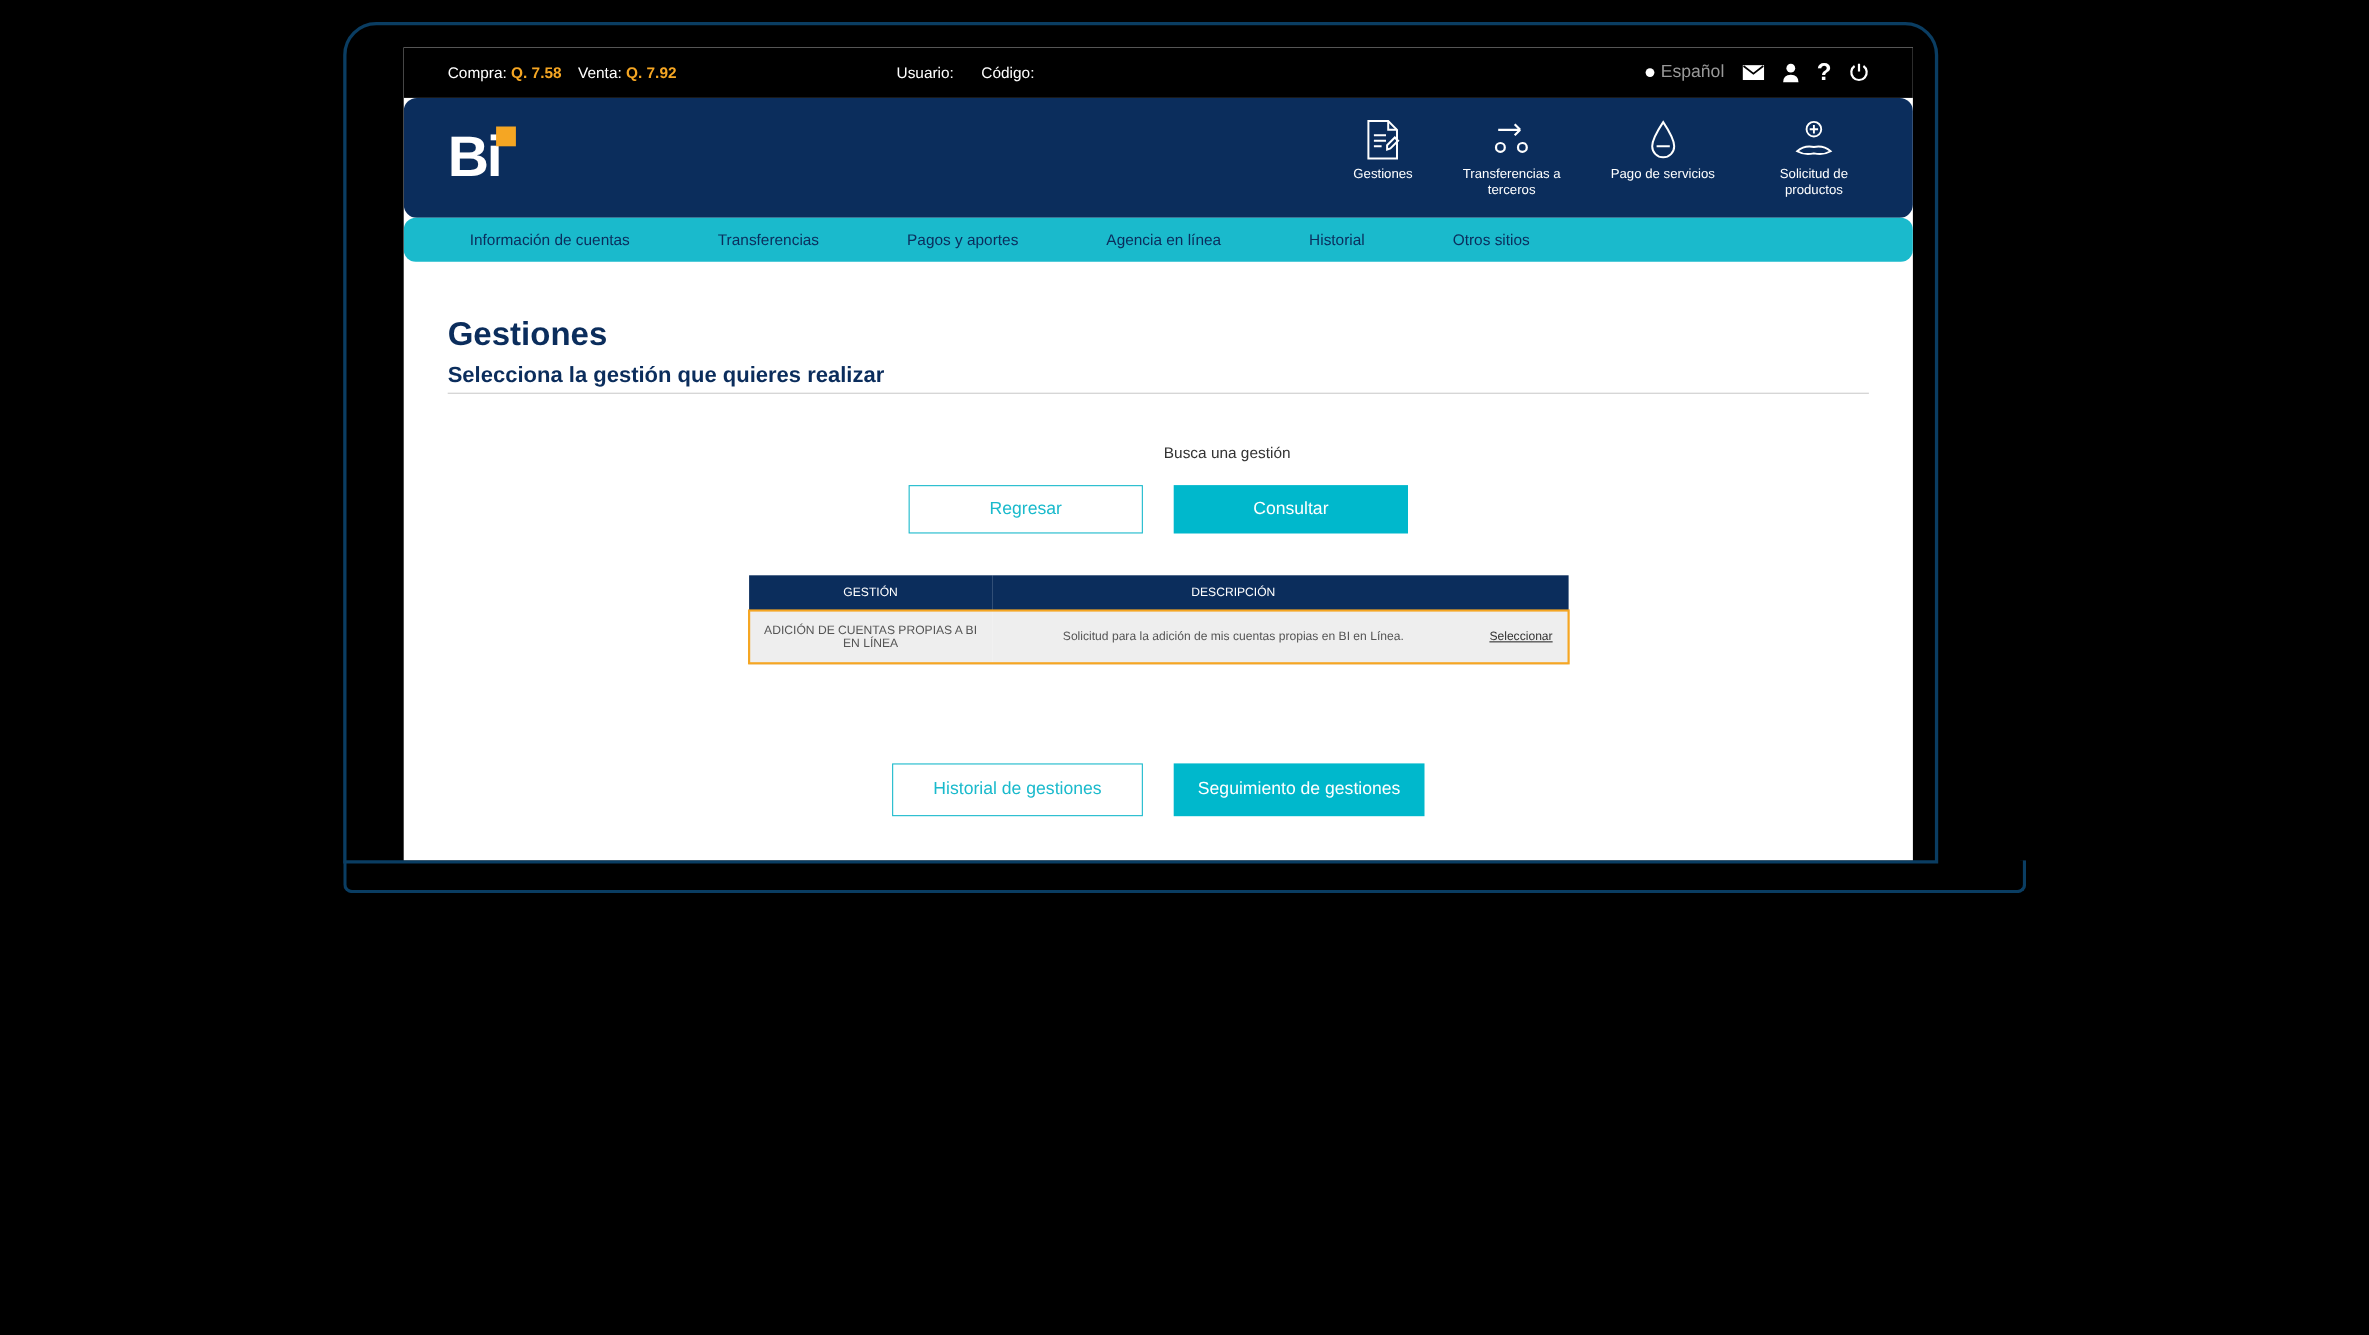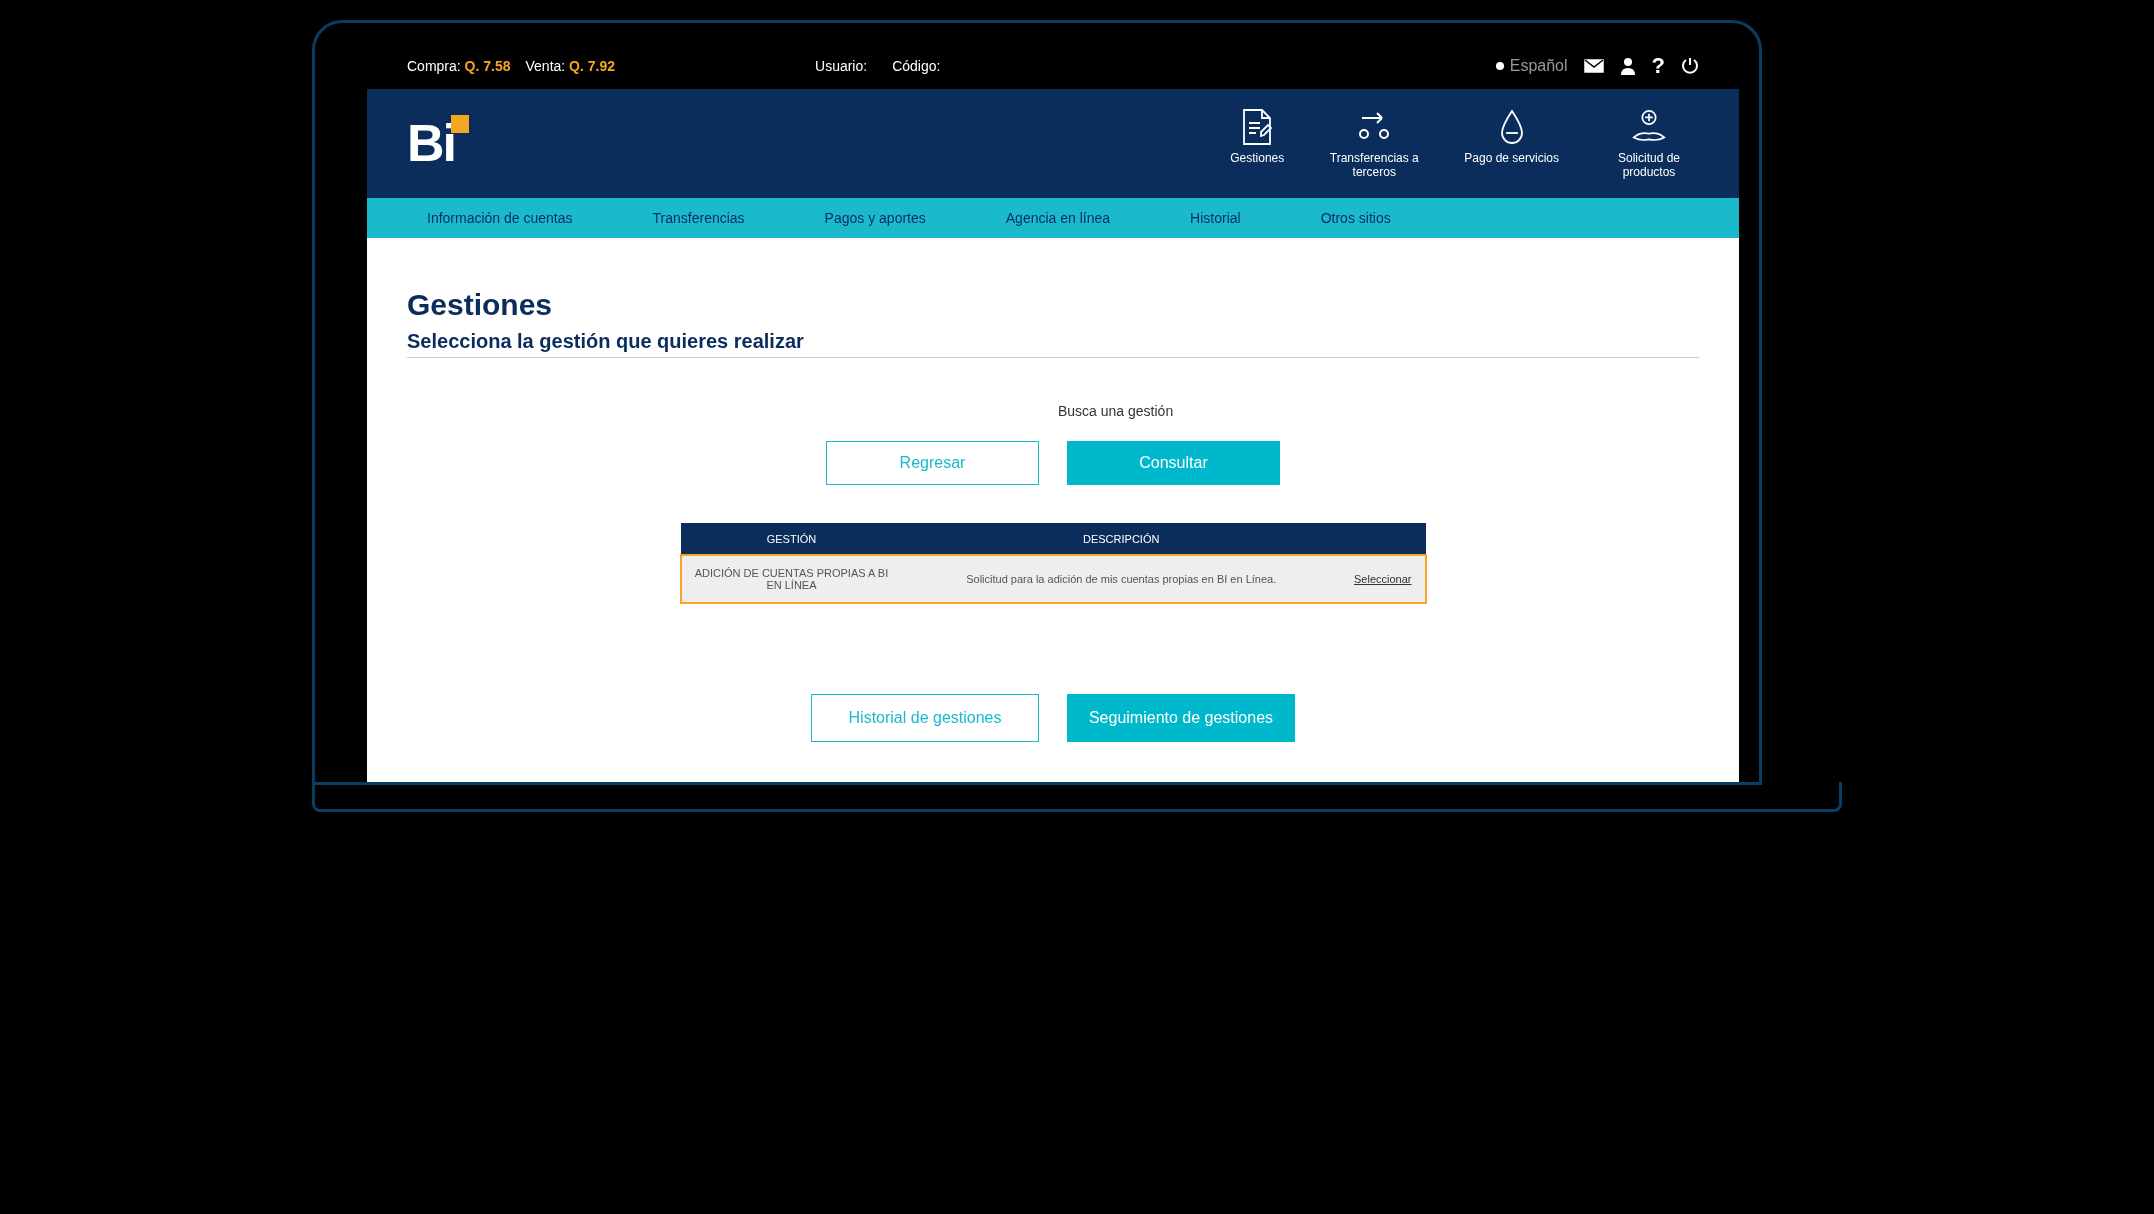--- a/index.html
+++ b/index.html
@@ -43,36 +43,38 @@
     .lang-select { display: flex; align-items: center; gap: 6px; color: #999; font-size: 16px; }
     .lang-dot { width: 8px; height: 8px; background: #fff; border-radius: 50%; }
     .topbar-icon { color: #fff; font-size: 18px; cursor: pointer; }
     
     
     .header {
       background: #0b2d5c;
       display: flex;
       align-items: center;
       padding: 18px 40px;
+      border-radius: 12px;
     }
     .logo { display: flex; align-items: flex-start; position: relative; }
     .logo-text { color: #fff; font-size: 52px; font-weight: bold; letter-spacing: -2px; }
     .logo-square { width: 18px; height: 18px; background: #f5a623; position: absolute; top: 2px; right: -14px; }
     
     .header-actions { margin-left: auto; display: flex; gap: 40px; }
     .header-action { display: flex; flex-direction: column; align-items: center; color: #fff; cursor: pointer; text-align: center; }
     .header-action-icon { width: 40px; height: 40px; display: flex; align-items: center; justify-content: center; margin-bottom: 4px; }
     .header-action-label { font-size: 12px; max-width: 100px; line-height: 1.2; }
     
     
     .navbar {
       background: #1abacc;
       display: flex;
       padding: 12px 60px;
       gap: 80px;
+      border-radius: 11px;
     }
     .navbar-item { color: #0b2d5c; font-size: 14px; cursor: pointer; }
     
     
     .content { padding: 50px 40px 40px; }
     .page-title { color: #0b2d5c; font-size: 30px; font-weight: bold; margin-bottom: 8px; }
     .page-subtitle { color: #0b2d5c; font-size: 20px; font-weight: bold; margin-bottom: 4px; }
     .title-divider { border: none; border-top: 1px solid #ccc; margin-bottom: 45px; }
     
     .search-section { display: flex; flex-direction: column; align-items: center; }

